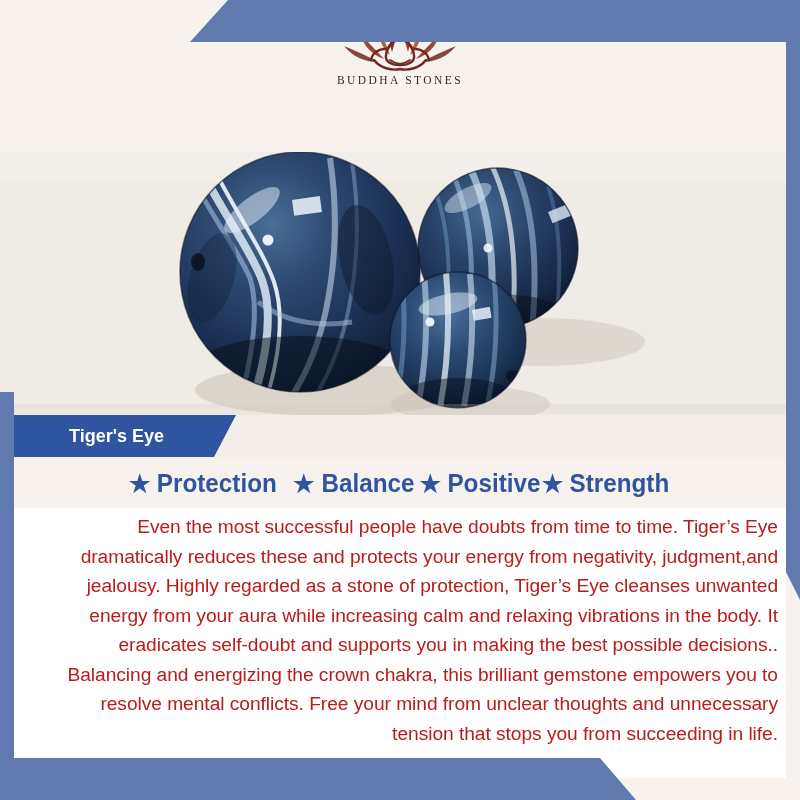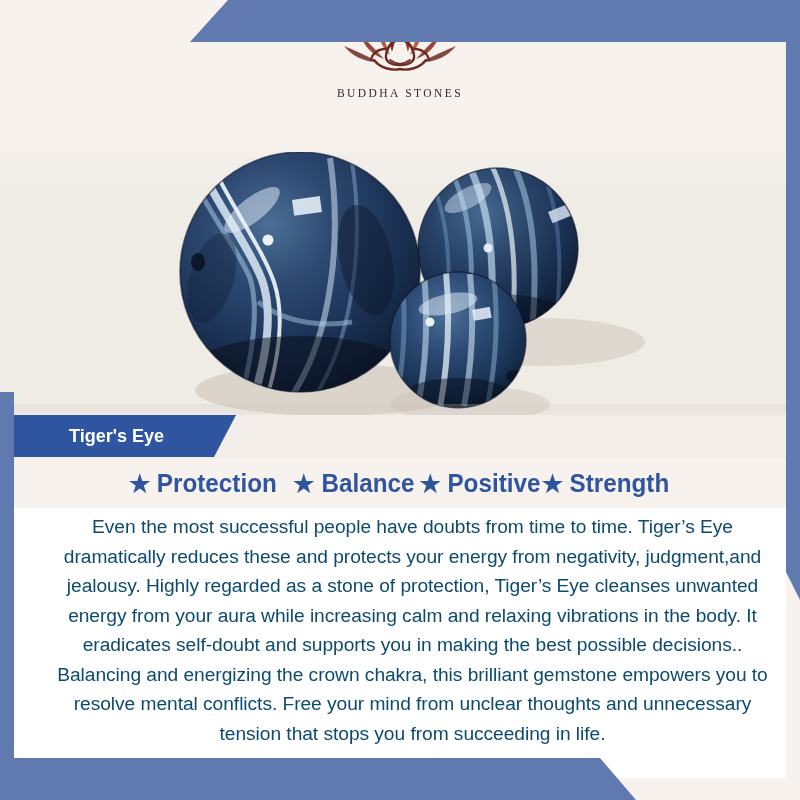--- a/index.html
+++ b/index.html
@@ -42,21 +42,21 @@
     background:#f7f2ee; z-index:2;
   }
   .logo-wrap{
     position:absolute; top:8px; left:0; width:800px;
     display:flex; flex-direction:column; align-items:center;
   }
   .logo-mark{ width:140px; height:66px; display:block; }
   .logo-word{
     font-family:"Liberation Serif", serif;
     font-size:11.5px; letter-spacing:2.4px; color:#3d2520;
-    font-weight:400; margin-top:13px;
+    font-weight:400; margin-top:0;
   }
   .title-box{
     position:absolute; top:104px; left:155px; width:490px; height:48px;
     background:#fdfbf8;
     display:flex; align-items:center; justify-content:center;
   }
   .title-text{
     font-size:33px; font-weight:bold; color:#2f54a0;
     letter-spacing:-0.4px; transform:scaleX(0.95);
     white-space:nowrap;
@@ -102,22 +102,22 @@
   .b-gap{ width:14px; }
   .b-gap-sm{ width:4px; }
 
   
   .body-panel{
     position:absolute; top:508px; left:14px; width:772px; height:270px;
     background:#ffffff; z-index:3;
     padding:4px 8px 0 10px;
   }
   .body-text{
-    font-size:19.2px; line-height:29.5px; color:#0c4a6e;
-    letter-spacing:-0.05px; text-align:center;margin-left:23px;
+    font-size:19.2px; line-height:29.5px; color:#b91c1c;
+    letter-spacing:-0.05px; text-align:right;margin-left:23px;
   }
 </style>
 </head>
 <body>
 
 <div class="photo">
   <svg viewBox="0 0 800 270" xmlns="http://www.w3.org/2000/svg">
     <defs>
       <radialGradient id="gBig" cx="38%" cy="30%" r="78%">
         <stop offset="0%" stop-color="#4a6e95"></stop>

